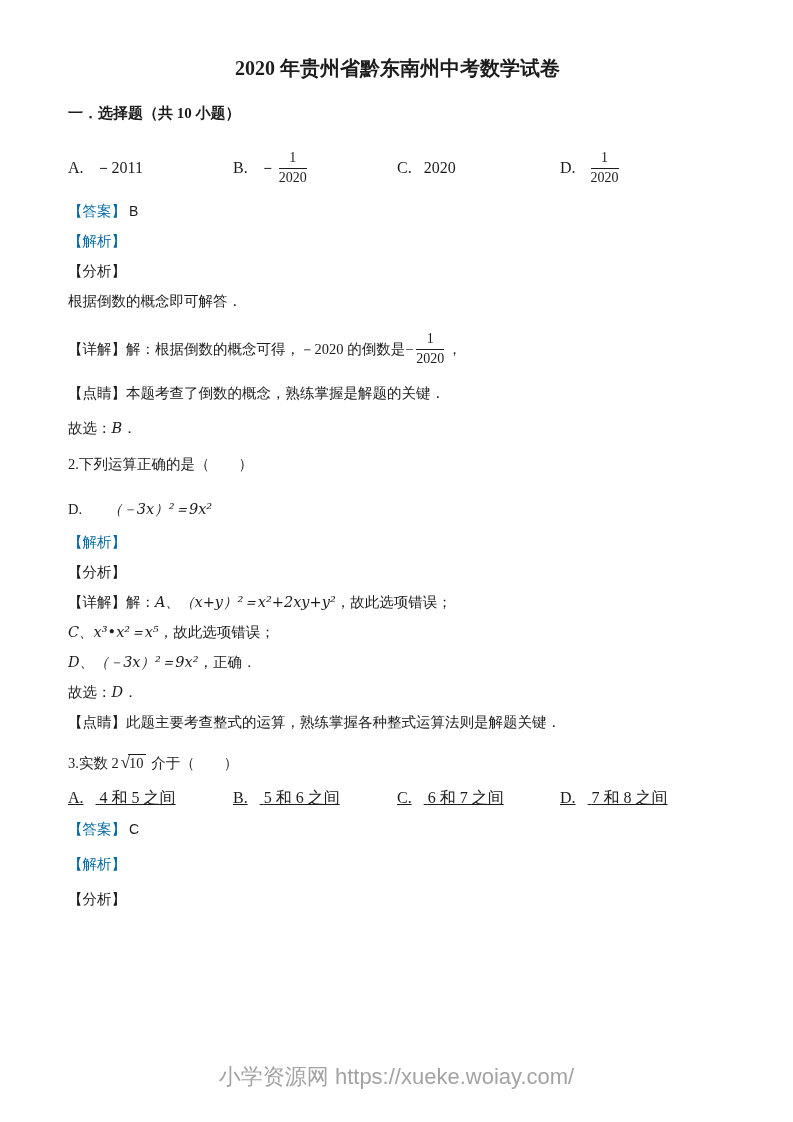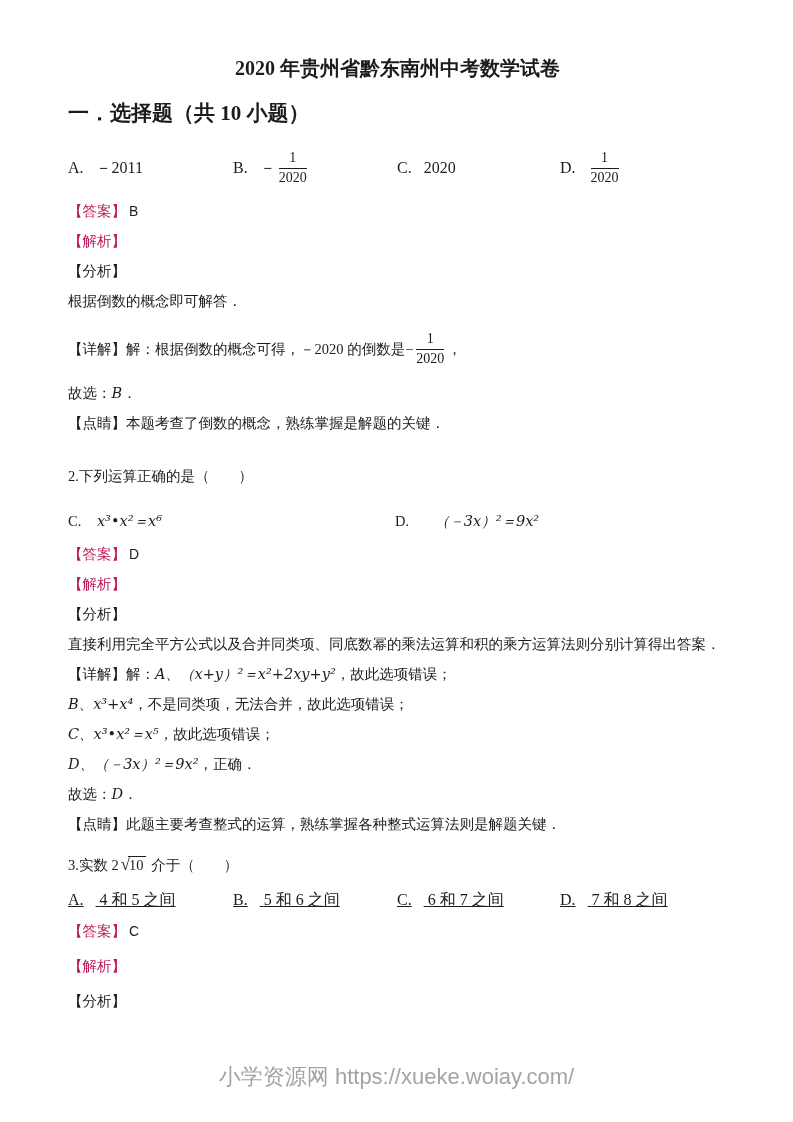--- a/index.html
+++ b/index.html
@@ -15,28 +15,28 @@
   .content { padding: 54px 66px 0 68px; }
 
   .title {
     font-size: 20px;
     font-weight: bold;
     text-align: center;
     margin: 0 0 20px 0;
     line-height: 28px;
   }
   .section-heading {
-    font-size: 21px;
+    font-size: 15px;
     font-weight: bold;
     margin: 0 0 16px 0;
     line-height: 23px;
   }
   .row { font-size: 14.5px; line-height: 21px; margin: 0 0 9px 0; }
 
-  .blue { color: #be185d; }
+  .blue { color: #0369a1; }
   .ans-letter {
     font-family: "Liberation Sans", "DejaVu Sans", sans-serif;
     font-size: 14px;
     margin-left: 3px;
   }
   .math { font-family: "DejaVu Serif", serif; font-style: italic; }
 
   
   .options4 { display: flex; align-items: center; min-height: 54px; margin-bottom: 6px; }
   .options4 .opt { display: flex; align-items: center; }
@@ -86,21 +86,21 @@
     text-align: center;
   }
   .footer a {
     font-family: "Liberation Sans", "DejaVu Sans", sans-serif;
     font-size: 22px;
     color: #a3a3a3;
     text-decoration: none;
     cursor: pointer;
   }
 
-  .gap-q2 { margin-top: 32px; }
+  .gap-q2 { margin-top: 15px; }
   .gap-q3 { margin-top: 17px; }
   .mb-lg { margin-bottom: 14px; }
   .mb-md { margin-bottom: 12px; }
 </style>
 </head>
 <body>
 
 <div class="page">
   <div class="content">
 
@@ -149,58 +149,47 @@
       <span>【详解】</span>
         <span>解：根据倒数的概念可得，－2020 的倒数是</span>
         <span>−</span>
         <span class="frac">
           <span class="num">1</span>
           <span class="den">2020</span>
         </span>
         <span>，</span>
     </div>
 
+    <div class="row mb-lg">
+      <span>【点睛】</span><span>本题考查了倒数的概念，熟练掌握是解题的关键．</span>
+    </div>
     <div class="row">
       <span>故选：</span><span class="math">B</span><span>．</span>
     </div>
-    <div class="row mb-lg">
-      <span>【点睛】</span><span>本题考查了倒数的概念，熟练掌握是解题的关键．</span>
-    </div>
 
     <div class="row gap-q2 mb-md">2.下列运算正确的是（　　）</div>
 
     <div class="options2 row mb-md">
     </div>
     <div class="options2 row mb-md">
-      <div class="opt">
-        <span class="opt-label">C.</span>
-        <span class="math">x³•x²＝x⁶</span>
-      </div>
       <div class="opt">
         <span class="opt-label wide">D.</span>
         <span class="math">（－3x）²＝9x²</span>
       </div>
     </div>
 
     <div class="row">
-      <span class="blue">【答案】</span><span class="ans-letter">D</span>
-    </div>
-    <div class="row">
       <span class="blue">【解析】</span>
     </div>
     <div class="row">
       <span>【分析】</span>
     </div>
-    <div class="row">直接利用完全平方公式以及合并同类项、同底数幂的乘法运算和积的乘方运算法则分别计算得出答案．</div>
 
     <div class="row">
       <span>【详解】</span><span>解：</span><span class="math">A、（x+y）²＝x²+2xy+y²</span><span>，故此选项错误；</span>
-    </div>
-    <div class="row">
-      <span class="math">B、x³+x⁴</span><span>，不是同类项，无法合并，故此选项错误；</span>
     </div>
     <div class="row">
       <span class="math">C、x³•x²＝x⁵</span><span>，故此选项错误；</span>
     </div>
     <div class="row">
       <span class="math">D、（－3x）²＝9x²</span><span>，正确．</span>
     </div>
 
     <div class="row">
       <span>故选：</span><span class="math">D</span><span>．</span>

